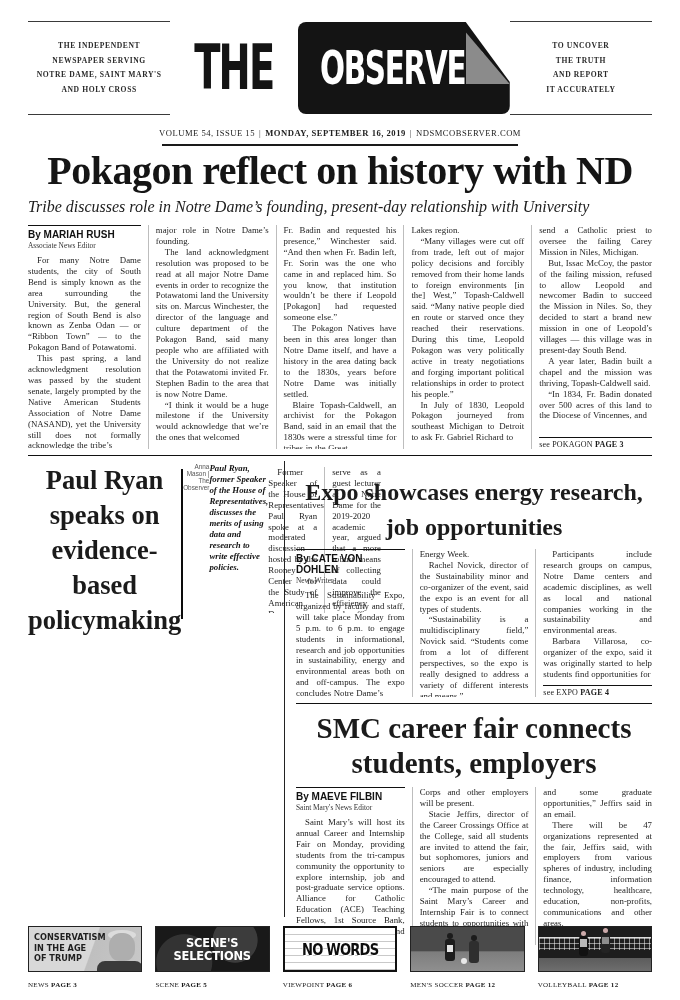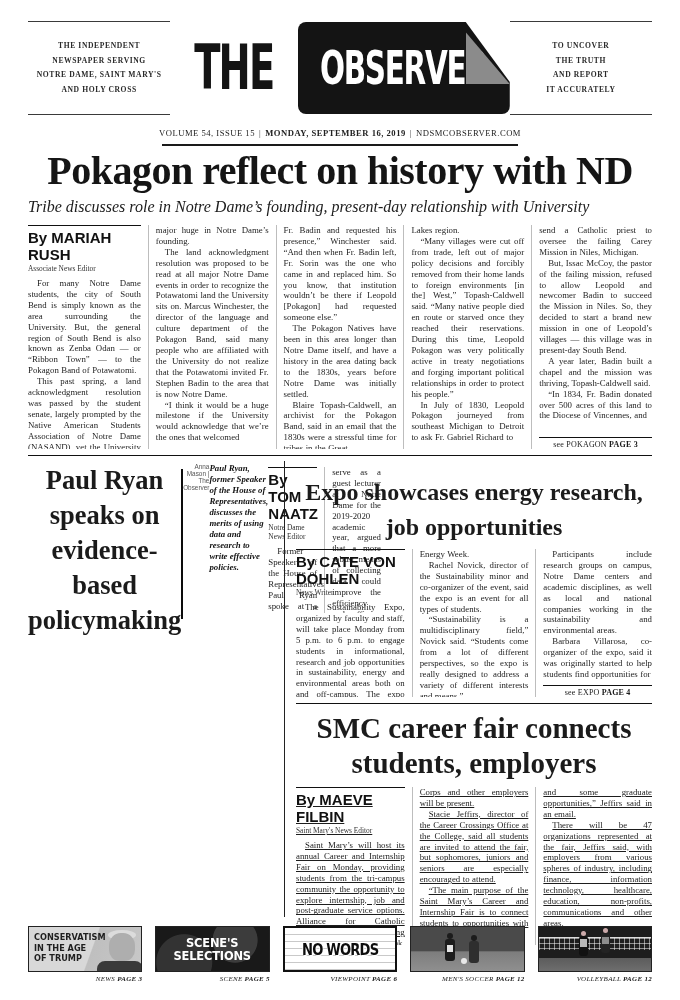--- a/index.html
+++ b/index.html
@@ -46,28 +46,28 @@
     color:#151515; margin-top:2px; line-height:46px;
   }
   .lead-subhead { text-align:left; font-style:italic; font-size:16px; margin-top:4px; color:#1c1c1c; }
   .story-cols { display:flex; margin-top:9px; }
   .lead-cols { height:224px; }
   .col { flex:1 1 0; padding:0 7px; overflow:hidden; display:flex; flex-direction:column; }
   .col + .col { border-left:1px solid #bdbdbd; }
   .col:first-child { padding-left:0; }
   .col:last-child { padding-right:0; }
   .byline-block { border-top:1.5px solid #111; padding-top:3px; margin-bottom:5px; }
-  .byline-name { font-family:"Liberation Sans", sans-serif; font-weight:bold; font-size:15px; color:#111; }
+  .byline-name { font-family:"Liberation Sans", sans-serif; font-weight:bold; font-size:10px; color:#111; }
   .byline-title { font-size:7.4px; color:#333; margin-top:1px; }
   .paras p {
     font-size:8.8px; line-height:10.9px; text-align:justify; text-indent:9px;
     color:#1d1d1d; word-spacing:.3px;
   }
   .cont .paras p:first-child { text-indent:0; }
-  .jump { margin-top:auto; border-top:1px solid #111; padding-top:2px; text-align:center;
+  .jump { margin-top:auto; border-top:1px solid #111; padding-top:2px; text-align:left;
           font-size:8px; color:#1a1a1a; letter-spacing:.2px; }
   .jump b { font-weight:bold; }
   .full-rule { border-top:1.5px solid #111; margin-top:6px; }
   
   .lower { display:flex; height:456px; margin-top:5px; }
   .lower-left { width:256px; padding-right:10px; display:flex; flex-direction:row; }
   .lower-right { flex:1; border-left:1px solid #222; padding-left:11px; display:flex; flex-direction:column; }
   .sec-headline {
     text-align:center; font-weight:bold; color:#1b1b1b; font-family:"Liberation Serif", serif;
   }
@@ -91,28 +91,28 @@
   .ph-man-jacket { left:34px; top:26%; width:26px; height:30px; background:#1f1c1a; }
   .ph-man-shirt { left:40px; top:28%; width:12px; height:22px; background:#e6e6e6; }
   .ph-man-head { left:40px; top:14%; width:13px; height:14px; background:#a8978c; border-radius:50%; }
   .ph-man-legs { left:44px; top:46%; width:44px; height:9px; background:#d9d2bf; border-radius:4px; }
   .ph-wom-dress { right:40px; top:28%; width:22px; height:30px; background:#cfcabe; }
   .ph-wom-head { right:44px; top:15%; width:13px; height:13px; background:#b5a394; border-radius:50%; }
   .photo-credit { text-align:right; font-size:6.4px; color:#555; margin-top:2px; font-family:"Liberation Sans", sans-serif; }
   .photo-caption { font-size:8.8px; line-height:11px; font-weight:bold; font-style:italic; color:#141414; margin-top:2px; }
   .ryan-cols { height:146px; margin-top:6px; }
   .expo-cols { height:148px; margin-top:4px; }
-  .smc-cols  { height:158px; margin-top:4px;text-decoration:underline; }
+  .smc-cols  { height:158px; margin-top:4px; }
   .sec-rule { border-top:1.5px solid #111; margin-top:6px; }
   
   .promos { display:flex; gap:13px; margin-top:9px; }
   .promo { flex:1 1 0; }
   .promo-box { height:46px; position:relative; overflow:hidden; border:1px solid #222; }
-  .promo-caption { text-align:right; font-size:7px; letter-spacing:.3px; color:#1a1a1a; margin-top:3px;
-                   font-family:"Liberation Serif", serif;font-style:italic; }
+  .promo-caption { font-size:7px; letter-spacing:.3px; color:#1a1a1a; margin-top:9px;
+                   font-family:"Liberation Serif", serif; }
   .promo-caption b { font-weight:bold; }
   .box-trump { background:linear-gradient(110deg,#d8d8d8 55%,#bfbfbf 56%,#c8c8c8); }
   .trump-label { position:absolute; left:5px; top:5px; font-family:"DejaVu Sans", sans-serif; font-weight:900;
                  font-size:9.5px; line-height:10.5px; color:#1f1f1f; white-space:pre-line; transform:scaleX(.86); transform-origin:left; }
   .trump-head { position:absolute; right:6px; top:6px; width:26px; height:28px; background:#aeaeae; border-radius:45% 45% 40% 40%; }
   .trump-hair { position:absolute; right:5px; top:3px; width:28px; height:10px; background:#dcdcdc; border-radius:50%; }
   .trump-suit { position:absolute; right:-2px; bottom:-6px; width:46px; height:16px; background:#3a3a3a; border-radius:8px 8px 0 0; }
   .box-scene { background:radial-gradient(circle at 70% 30%, #3c3c3c 0 26%, transparent 27%),
                radial-gradient(circle at 25% 80%, #333 0 30%, transparent 31%), #191919; }
   .scene-label { position:absolute; inset:0; display:flex; align-items:center; justify-content:center; text-align:center;
@@ -176,21 +176,21 @@
         <div class="byline-name">By MARIAH RUSH</div>
         <div class="byline-title">Associate News Editor</div>
       </div>
       <div class="paras">
           <p>For many Notre Dame students, the city of South Bend is simply known as the area surrounding the University. But, the general region of South Bend is also known as Zenba Odan — or “Ribbon Town” — to the Pokagon Band of Potawatomi.</p>
           <p>This past spring, a land acknowledgment resolution was passed by the student senate, largely prompted by the Native American Students Association of Notre Dame (NASAND), yet the University still does not formally acknowledge the tribe’s</p>
         </div>
     </div>
     <div class="col cont">
       <div class="paras">
-          <p>major huge in Notre Dame’s founding.</p>
+          <p>major role in Notre Dame’s founding.</p>
           <p>The land acknowledgment resolution was proposed to be read at all major Notre Dame events in order to recognize the Potawatomi land the University sits on. Marcus Winchester, the director of the language and culture department of the Pokagon Band, said many people who are affiliated with the University do not realize that the Potawatomi invited Fr. Stephen Badin to the area that is now Notre Dame.</p>
           <p>“I think it would be a huge milestone if the University would acknowledge that we’re the ones that welcomed</p>
         </div>
     </div>
     <div class="col cont">
       <div class="paras">
           <p>Fr. Badin and requested his presence,” Winchester said. “And then when Fr. Badin left, Fr. Sorin was the one who came in and replaced him. So you know, that institution wouldn’t be there if Leopold [Pokagon] had requested someone else.”</p>
           <p>The Pokagon Natives have been in this area longer than Notre Dame itself, and have a history in the area dating back to the 1830s, years before Notre Dame was initially settled.</p>
           <p>Blaire Topash-Caldwell, an archivist for the Pokagon Band, said in an email that the 1830s were a stressful time for tribes in the Great</p>
         </div>
@@ -232,24 +232,20 @@
         <div class="ph-fig ph-wom-head"></div>
         <div class="ph-table"></div>
         <div class="ph-pitcher"></div>
         <div class="ph-glass a"></div>
         <div class="ph-glass b"></div>
       </div>
       <div class="photo-credit">Anna Mason | The Observer</div>
       <div class="photo-caption">Paul Ryan, former Speaker of the House of Representatives, discusses the merits of using data and research to write effective policies.</div>
       <div class="story-cols ryan-cols">
         <div class="col">
-          <div class="byline-block">
-            <div class="byline-name">By TOM NAATZ</div>
-            <div class="byline-title">Notre Dame News Editor</div>
-          </div>
           <div class="paras">
               <p>Former Speaker of the House of Representatives Paul Ryan spoke at a moderated discussion hosted by the Rooney Center for the Study of American Democracy about evidence-based policymaking in a Friday lecture at the DeBartolo Performing Arts Center. The Wisconsin Republican, who was speaker from 2015 to 2018 and will</p>
             </div>
         </div>
         <div class="col cont">
           <div class="paras">
               <p>serve as a guest lecturer at Notre Dame for the 2019-2020 academic year, argued that a more robust means of collecting data could improve the efficiency and efficacy of Federal programs.</p>
               <p>“In lay terms, it means what it sounds like. We now, in this day and age of data and analytics, have the capability of actually studying programs — whether government</p>
             </div>
           <div class="jump"><span>see RYAN </span><b>PAGE 4</b></div>

